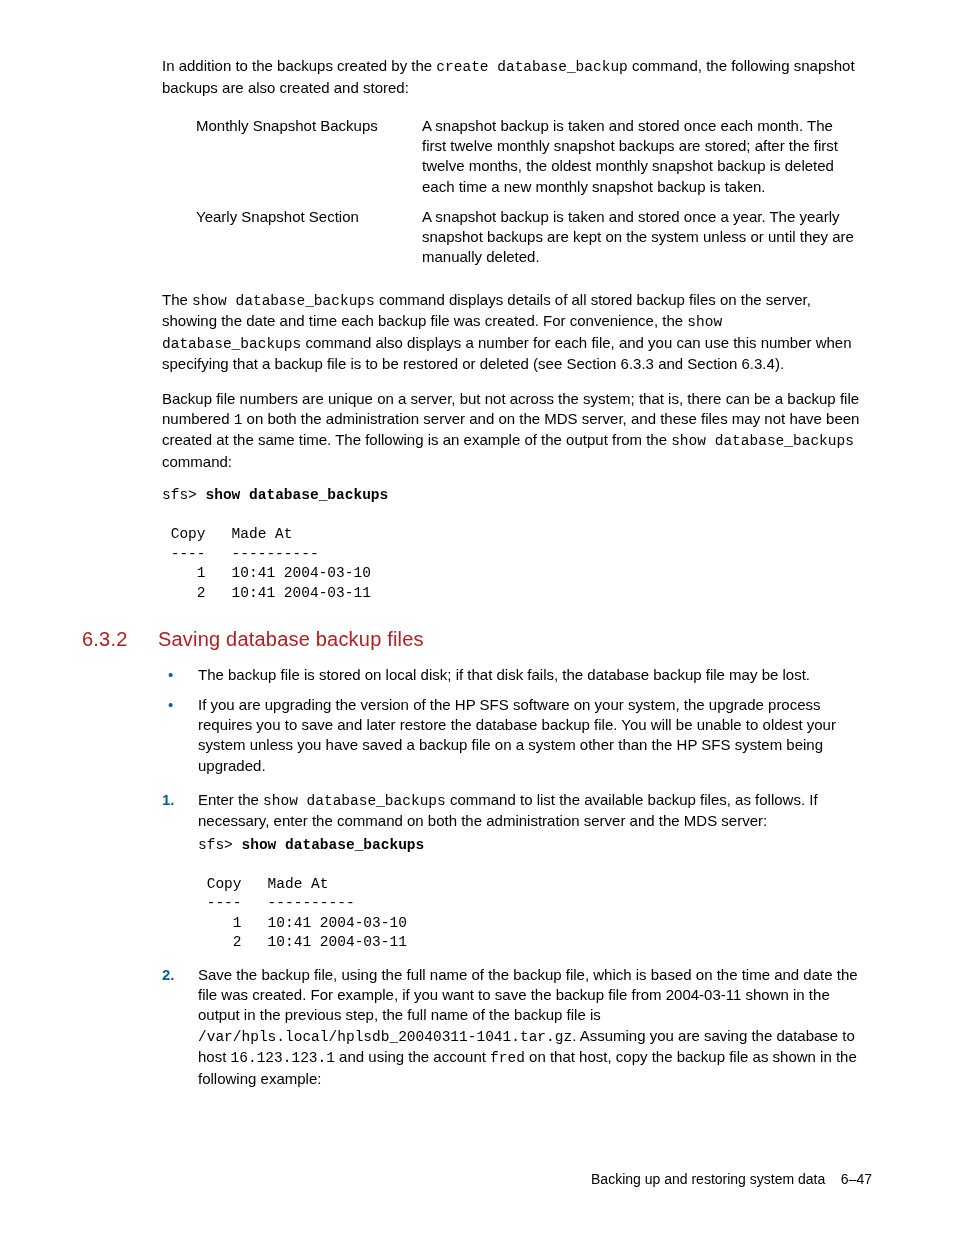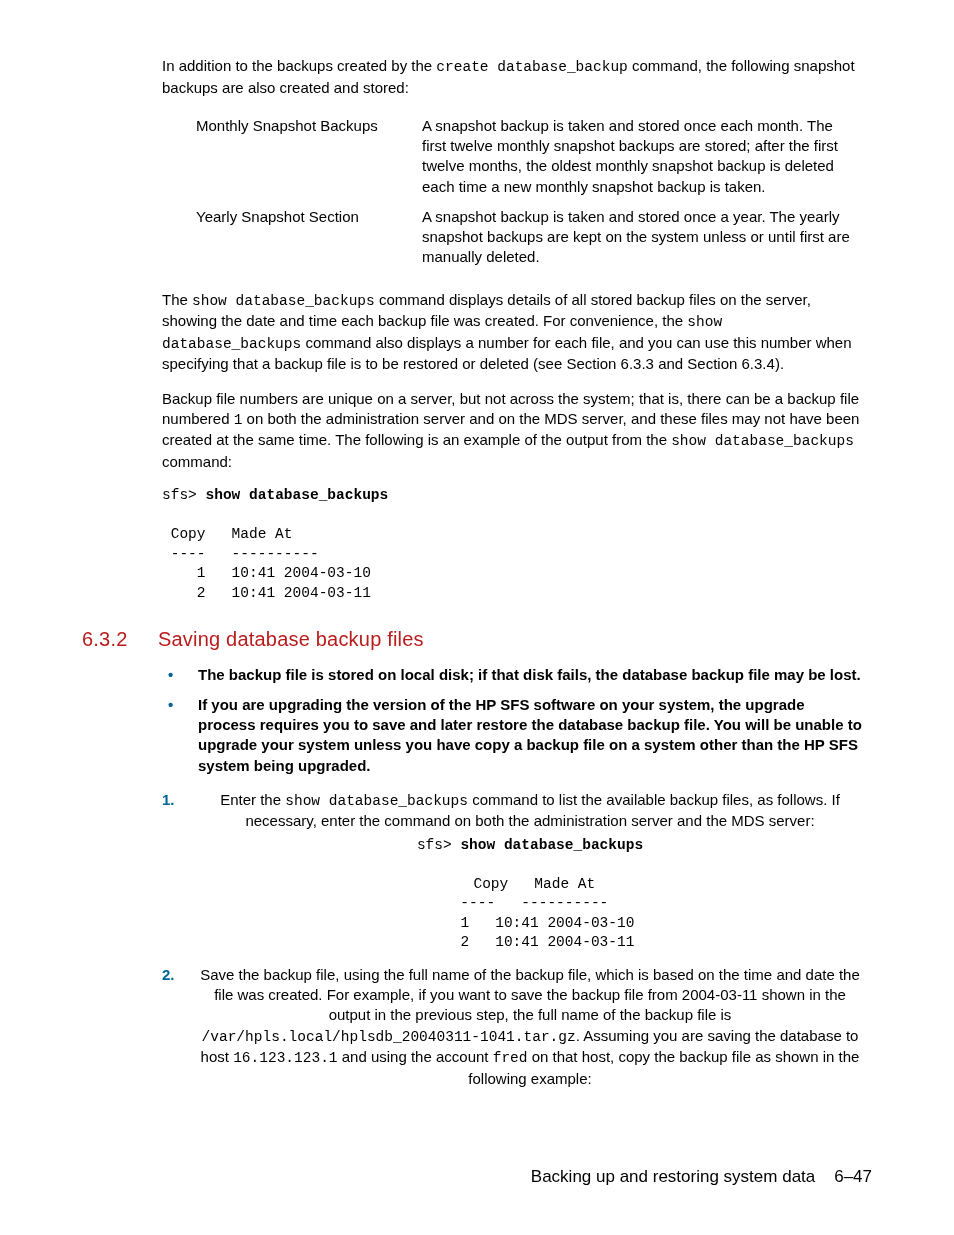--- a/index.html
+++ b/index.html
@@ -68,57 +68,55 @@
   }
   ul.bul {
     list-style: none;
     margin: 0 0 14px 80px;
     padding: 0;
   }
   ul.bul > li {
     position: relative;
     padding-left: 36px;
     margin-bottom: 10px;
-    font-weight: bold;
   }
   ul.bul > li::before {
     content: "•";
     position: absolute;
     left: 6px;
     top: 0;
     color: #006699;
     font-size: 15px;
   }
   ol.steps {
     list-style: none;
     margin: 0 0 14px 80px;
     padding: 0;
     counter-reset: step;
   }
   ol.steps > li {
     position: relative;
     padding-left: 36px;
     margin-bottom: 12px;
     counter-increment: step;
-    text-align: center;
   }
   ol.steps > li::before {
     content: counter(step) ".";
     position: absolute;
     left: 0;
     top: 0;
     color: #006699;
     font-weight: bold;
     font-family: "Futura", "Century Gothic", sans-serif;
   }
   .footer {
     position: absolute;
     bottom: 46px;
     right: 82px;
-    font-size: 17px;
+    font-size: 14px;
   }
   .bold { font-weight: bold; }
 </style>
 </head>
 <body>
 
 <div class="page">
   <div class="content">
 
     <p class="para">
@@ -126,21 +124,21 @@
     </p>
 
     <table class="deftable">
       <tbody>
           <tr>
         <td class="term">Monthly Snapshot Backups</td>
         <td>A snapshot backup is taken and stored once each month. The first twelve monthly snapshot backups are stored; after the first twelve months, the oldest monthly snapshot backup is deleted each time a new monthly snapshot backup is taken.</td>
       </tr>
       <tr>
         <td class="term">Yearly Snapshot Section</td>
-        <td>A snapshot backup is taken and stored once a year. The yearly snapshot backups are kept on the system unless or until first are manually deleted.</td>
+        <td>A snapshot backup is taken and stored once a year. The yearly snapshot backups are kept on the system unless or until they are manually deleted.</td>
       </tr>
     </tbody>
       </table>
 
 
     <p class="para">
       <span>The </span><span class="mono">show database_backups</span><span> command displays details of all stored backup files on the server, showing the date and time each backup file was created. For convenience, the </span><span class="mono">show database_backups</span><span> command also displays a number for each file, and you can use this number when specifying that a backup file is to be restored or deleted (see Section 6.3.3 and Section 6.3.4).</span>
     </p>
 
     <p class="para">
@@ -154,21 +152,21 @@
     1   10:41 2004-03-10
     2   10:41 2004-03-11</span></pre>
 
     <h2 class="sec">
       <span class="num">6.3.2</span><span>Saving database backup files</span>
     </h2>
 
 
     <ul class="bul">
       <li>The backup file is stored on local disk; if that disk fails, the database backup file may be lost.</li>
-      <li>If you are upgrading the version of the HP SFS software on your system, the upgrade process requires you to save and later restore the database backup file. You will be unable to upgrade your system unless you have copy a backup file on a system other than the HP SFS system being upgraded.</li>
+      <li>If you are upgrading the version of the HP SFS software on your system, the upgrade process requires you to save and later restore the database backup file. You will be unable to oldest your system unless you have saved a backup file on a system other than the HP SFS system being upgraded.</li>
     </ul>
 
 
     <ol class="steps">
       <li>
         <span>Enter the </span><span class="mono">show database_backups</span><span> command to list the available backup files, as follows. If necessary, enter the command on both the administration server and the MDS server:</span>
         <pre class="code2"><span>sfs&gt; </span><span class="bold">show database_backups</span>
 <span>
  Copy   Made At
  ----   ----------

